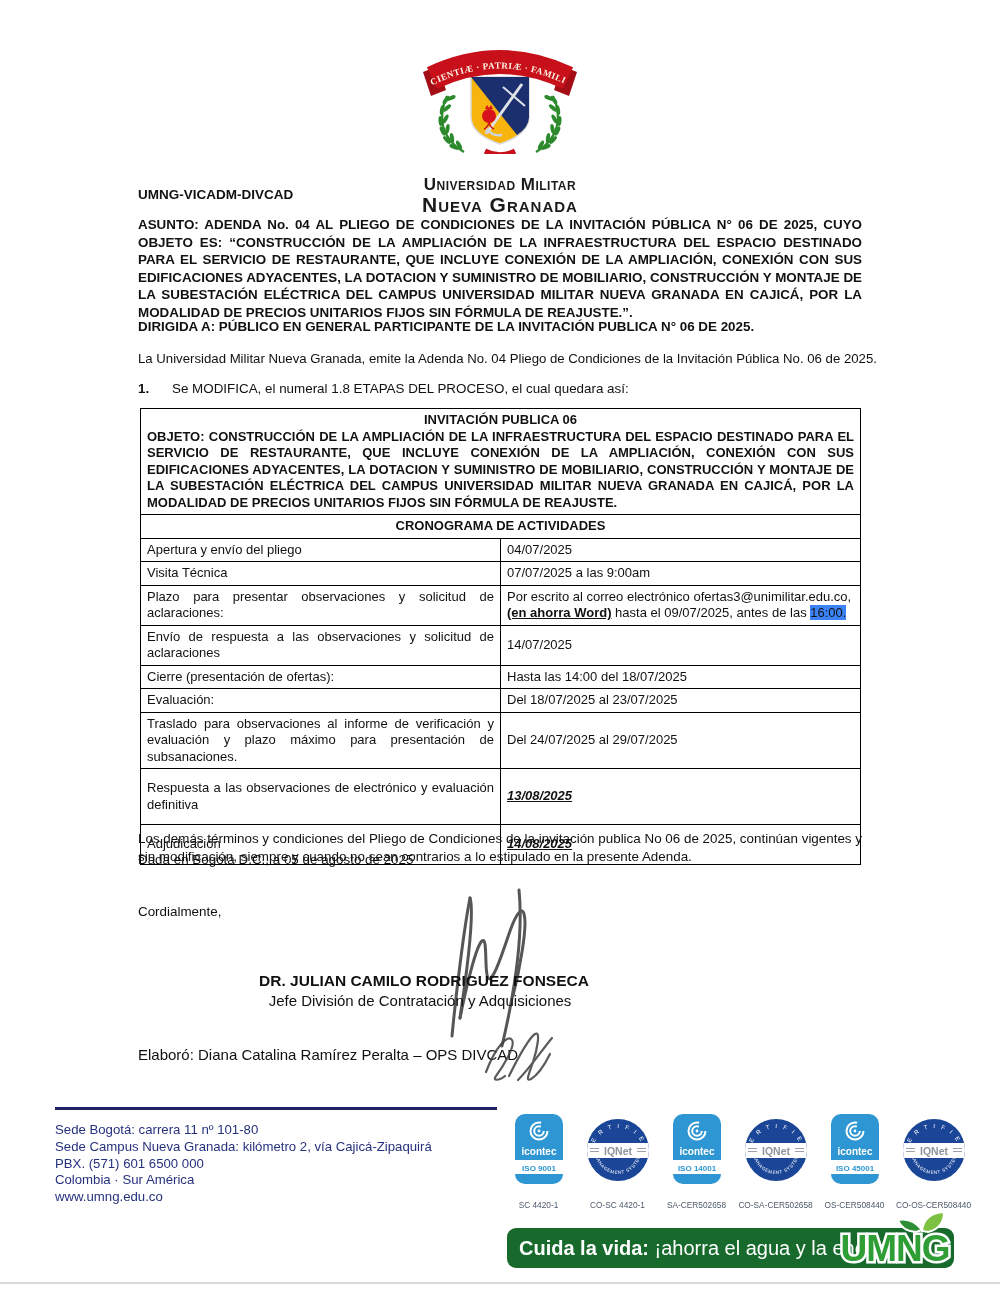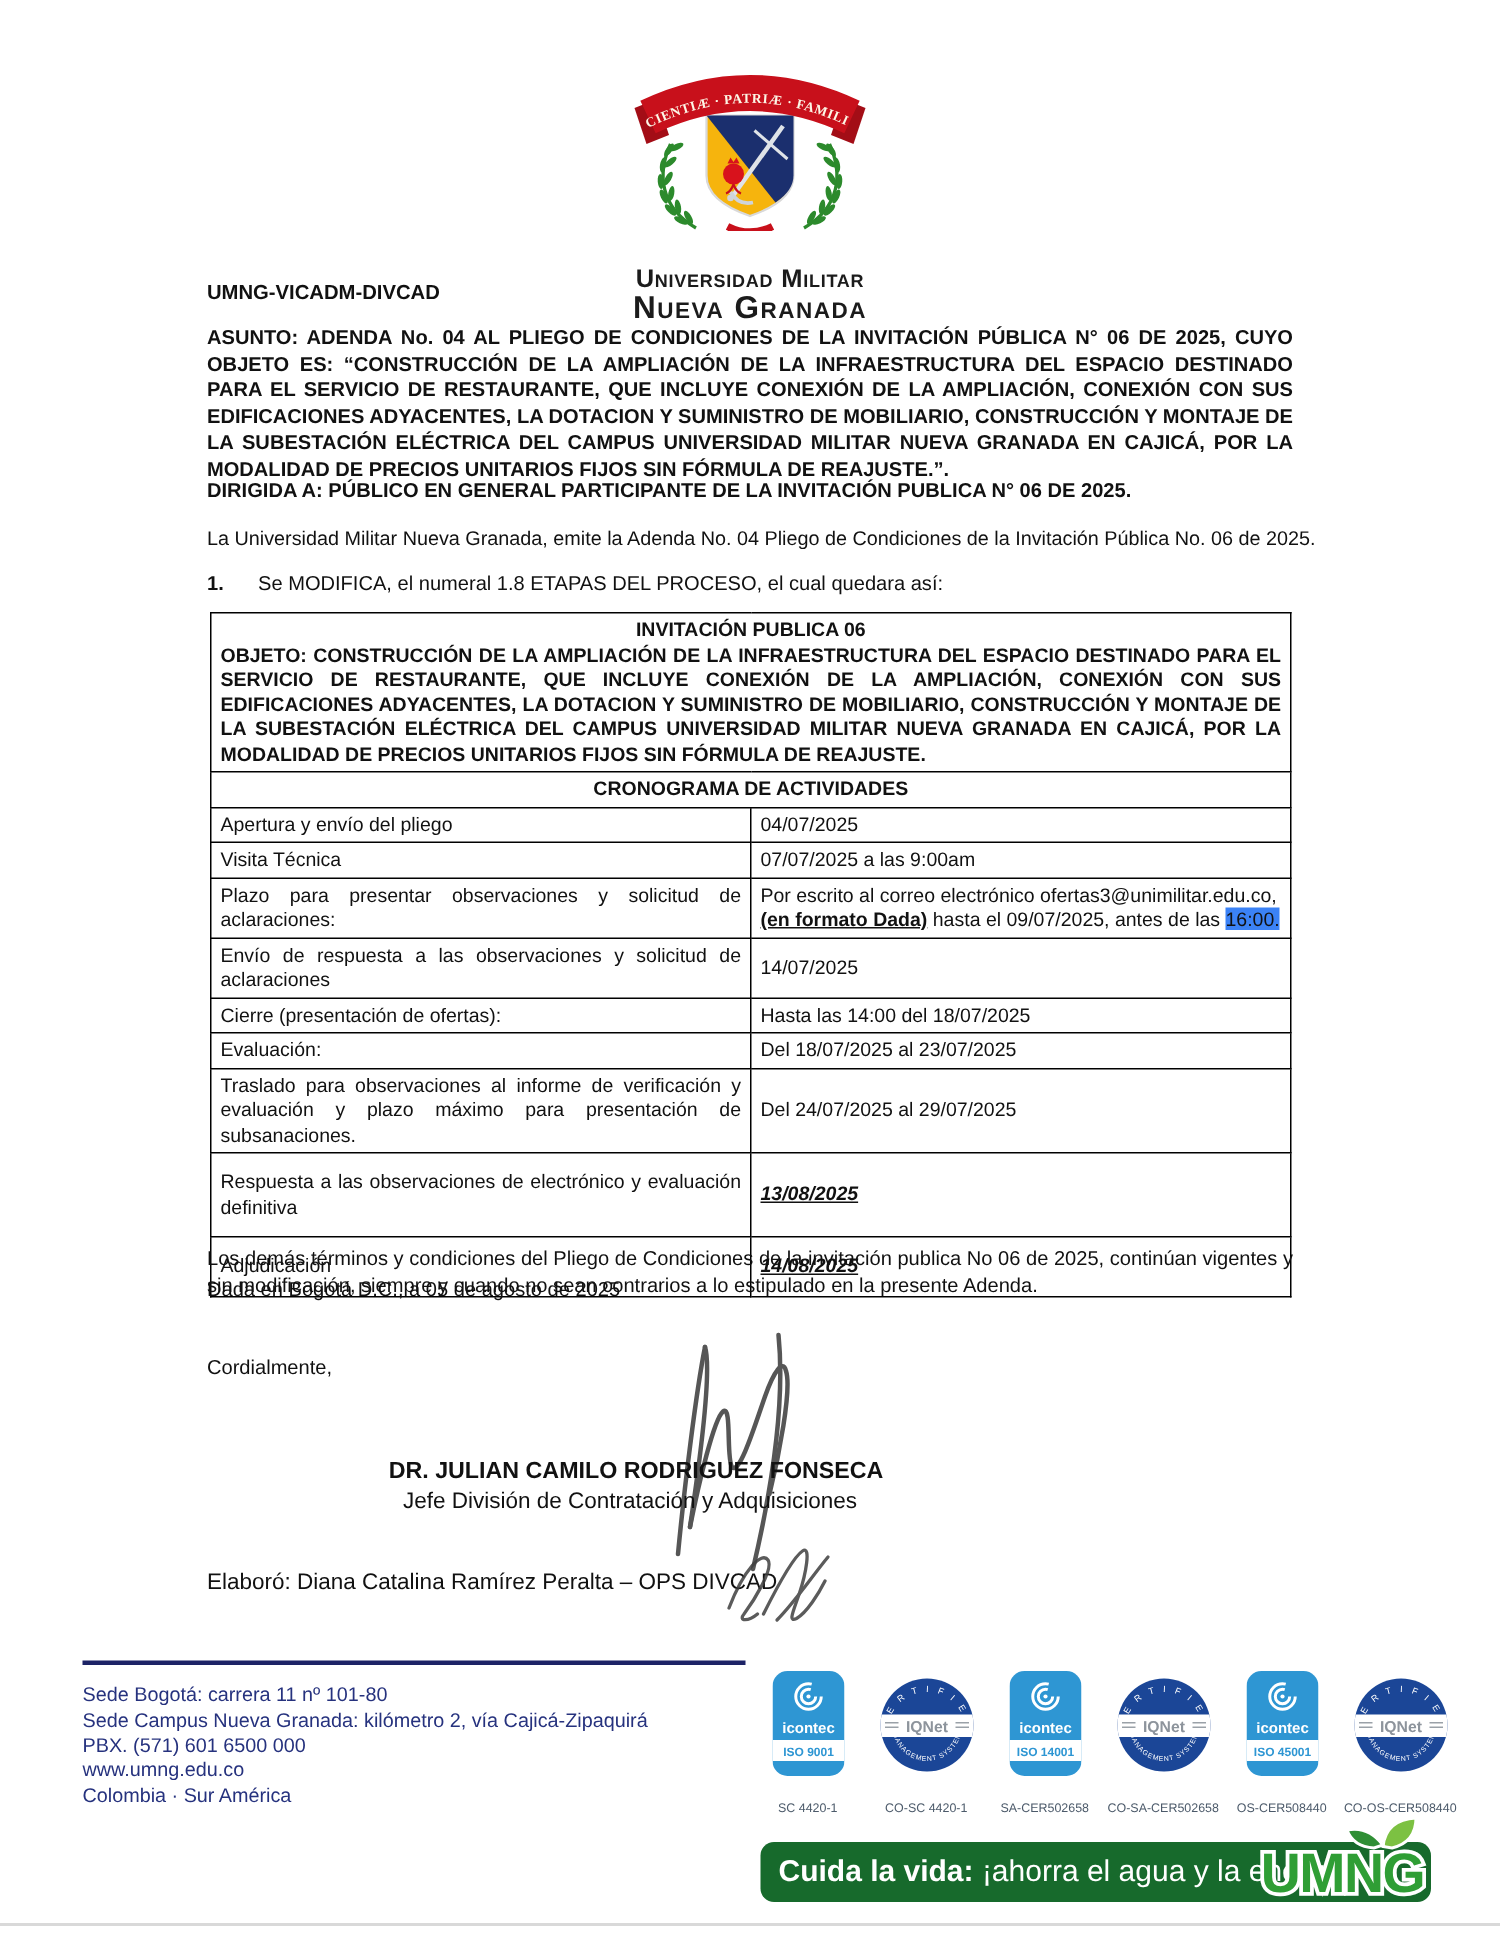--- a/index.html
+++ b/index.html
@@ -159,21 +159,21 @@
     <tr>
           <td class="lab">Apertura y envío del pliego</td>
           <td class="val">04/07/2025</td>
         </tr>
         <tr>
           <td class="lab">Visita Técnica</td>
           <td class="val">07/07/2025 a las 9:00am</td>
         </tr>
         <tr>
           <td class="lab">Plazo para presentar observaciones y solicitud de aclaraciones:</td>
-          <td class="val"><span>Por escrito al correo electrónico ofertas3@unimilitar.edu.co, </span><span class="bu">(en formato Dada)</span><span> hasta el 09/07/2025, antes de las </span><span class="hl">16:00.</span></td>
+          <td class="val"><span>Por escrito al correo electrónico ofertas3@unimilitar.edu.co, </span><span class="bu">(en ahorra Word)</span><span> hasta el 09/07/2025, antes de las </span><span class="hl">16:00.</span></td>
         </tr>
         <tr>
           <td class="lab">Envío de respuesta a las observaciones y solicitud de aclaraciones</td>
           <td class="val">14/07/2025</td>
         </tr>
         <tr>
           <td class="lab">Cierre (presentación de ofertas):</td>
           <td class="val">Hasta las 14:00 del 18/07/2025</td>
         </tr>
         <tr>
@@ -216,22 +216,22 @@
       <path d="M31,50 C41,30 51,12 57,8 C63,4 59,24 55,36 C51,48 47,56 53,53 C60,49 68,36 72,28"></path>
       <path d="M40,54 C52,42 64,24 74,12"></path>
     </g>
   </svg>
 
   <div class="foot-line"></div>
   <div class="address">
     <div>Sede Bogotá: carrera 11 nº 101-80</div>
     <div>Sede Campus Nueva Granada: kilómetro 2, vía Cajicá-Zipaquirá</div>
     <div>PBX. (571) 601 6500 000</div>
+    <div>Colombia · Sur América</div>
     <div>www.umng.edu.co</div>
-    <div>Colombia · Sur América</div>
   </div>
 
   <div class="card" id="cert-card">
       <div class="badge-block">
         <svg width="48" height="70" viewBox="0 0 48 70">
       <rect x="0" y="0" width="48" height="70" rx="10" fill="#2e96d3"></rect>
       <circle cx="24" cy="17" r="8.5" fill="none" stroke="#fff" stroke-width="2" stroke-dasharray="42 12"></circle>
       <circle cx="24" cy="17" r="4.8" fill="none" stroke="#fff" stroke-width="2" stroke-dasharray="24 6"></circle>
       <circle cx="24" cy="17" r="1.4" fill="#fff"></circle>
       <text x="24" y="41" text-anchor="middle" font-size="10" font-weight="bold" fill="#fff" font-family="Liberation Sans,sans-serif">icontec</text>

